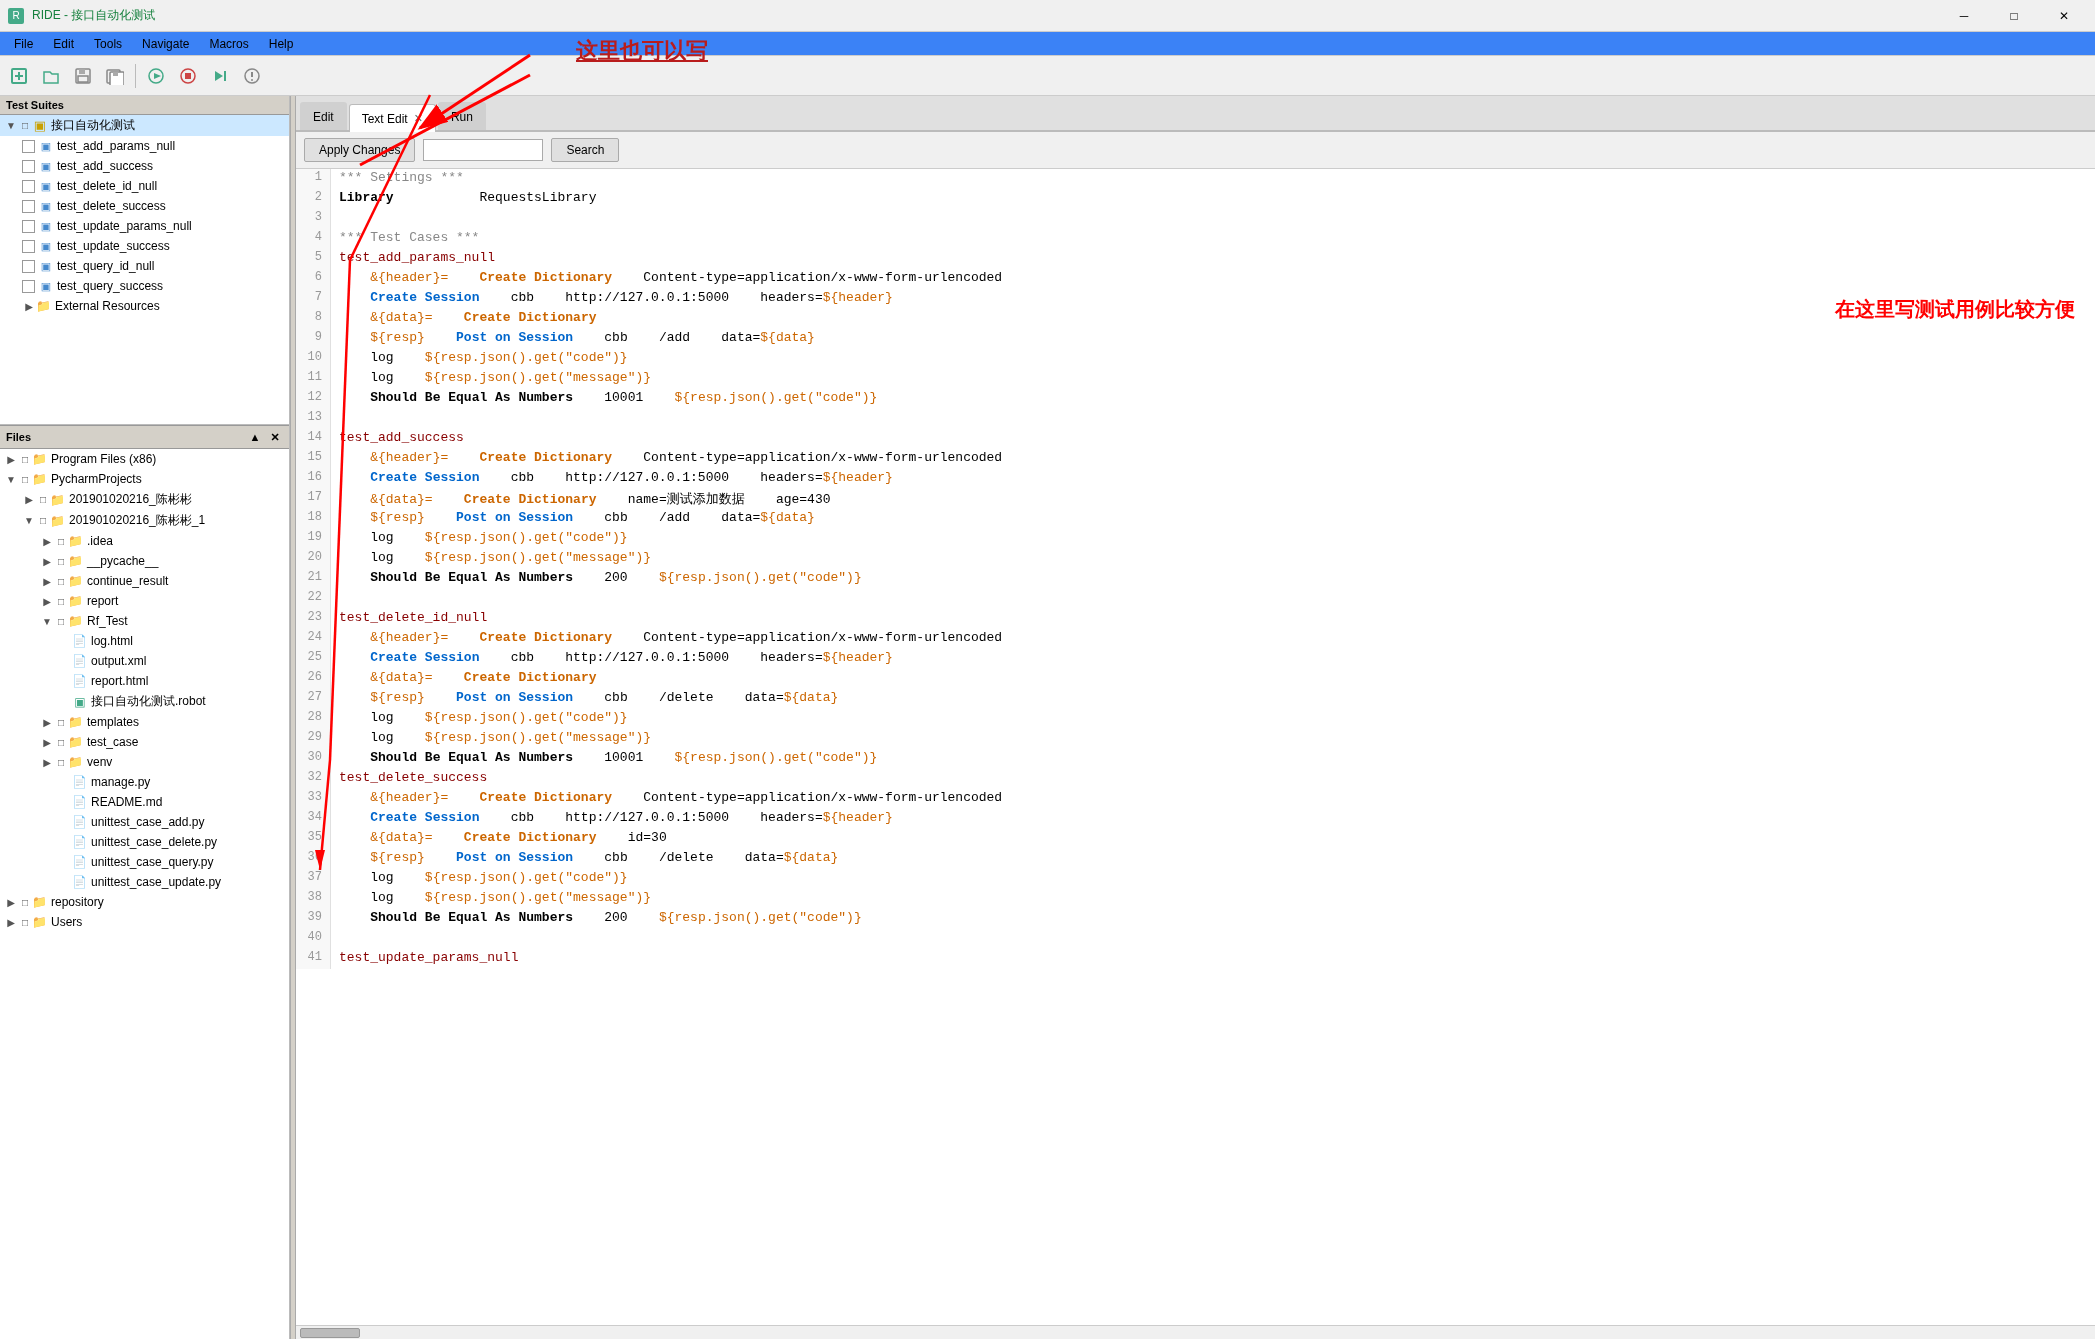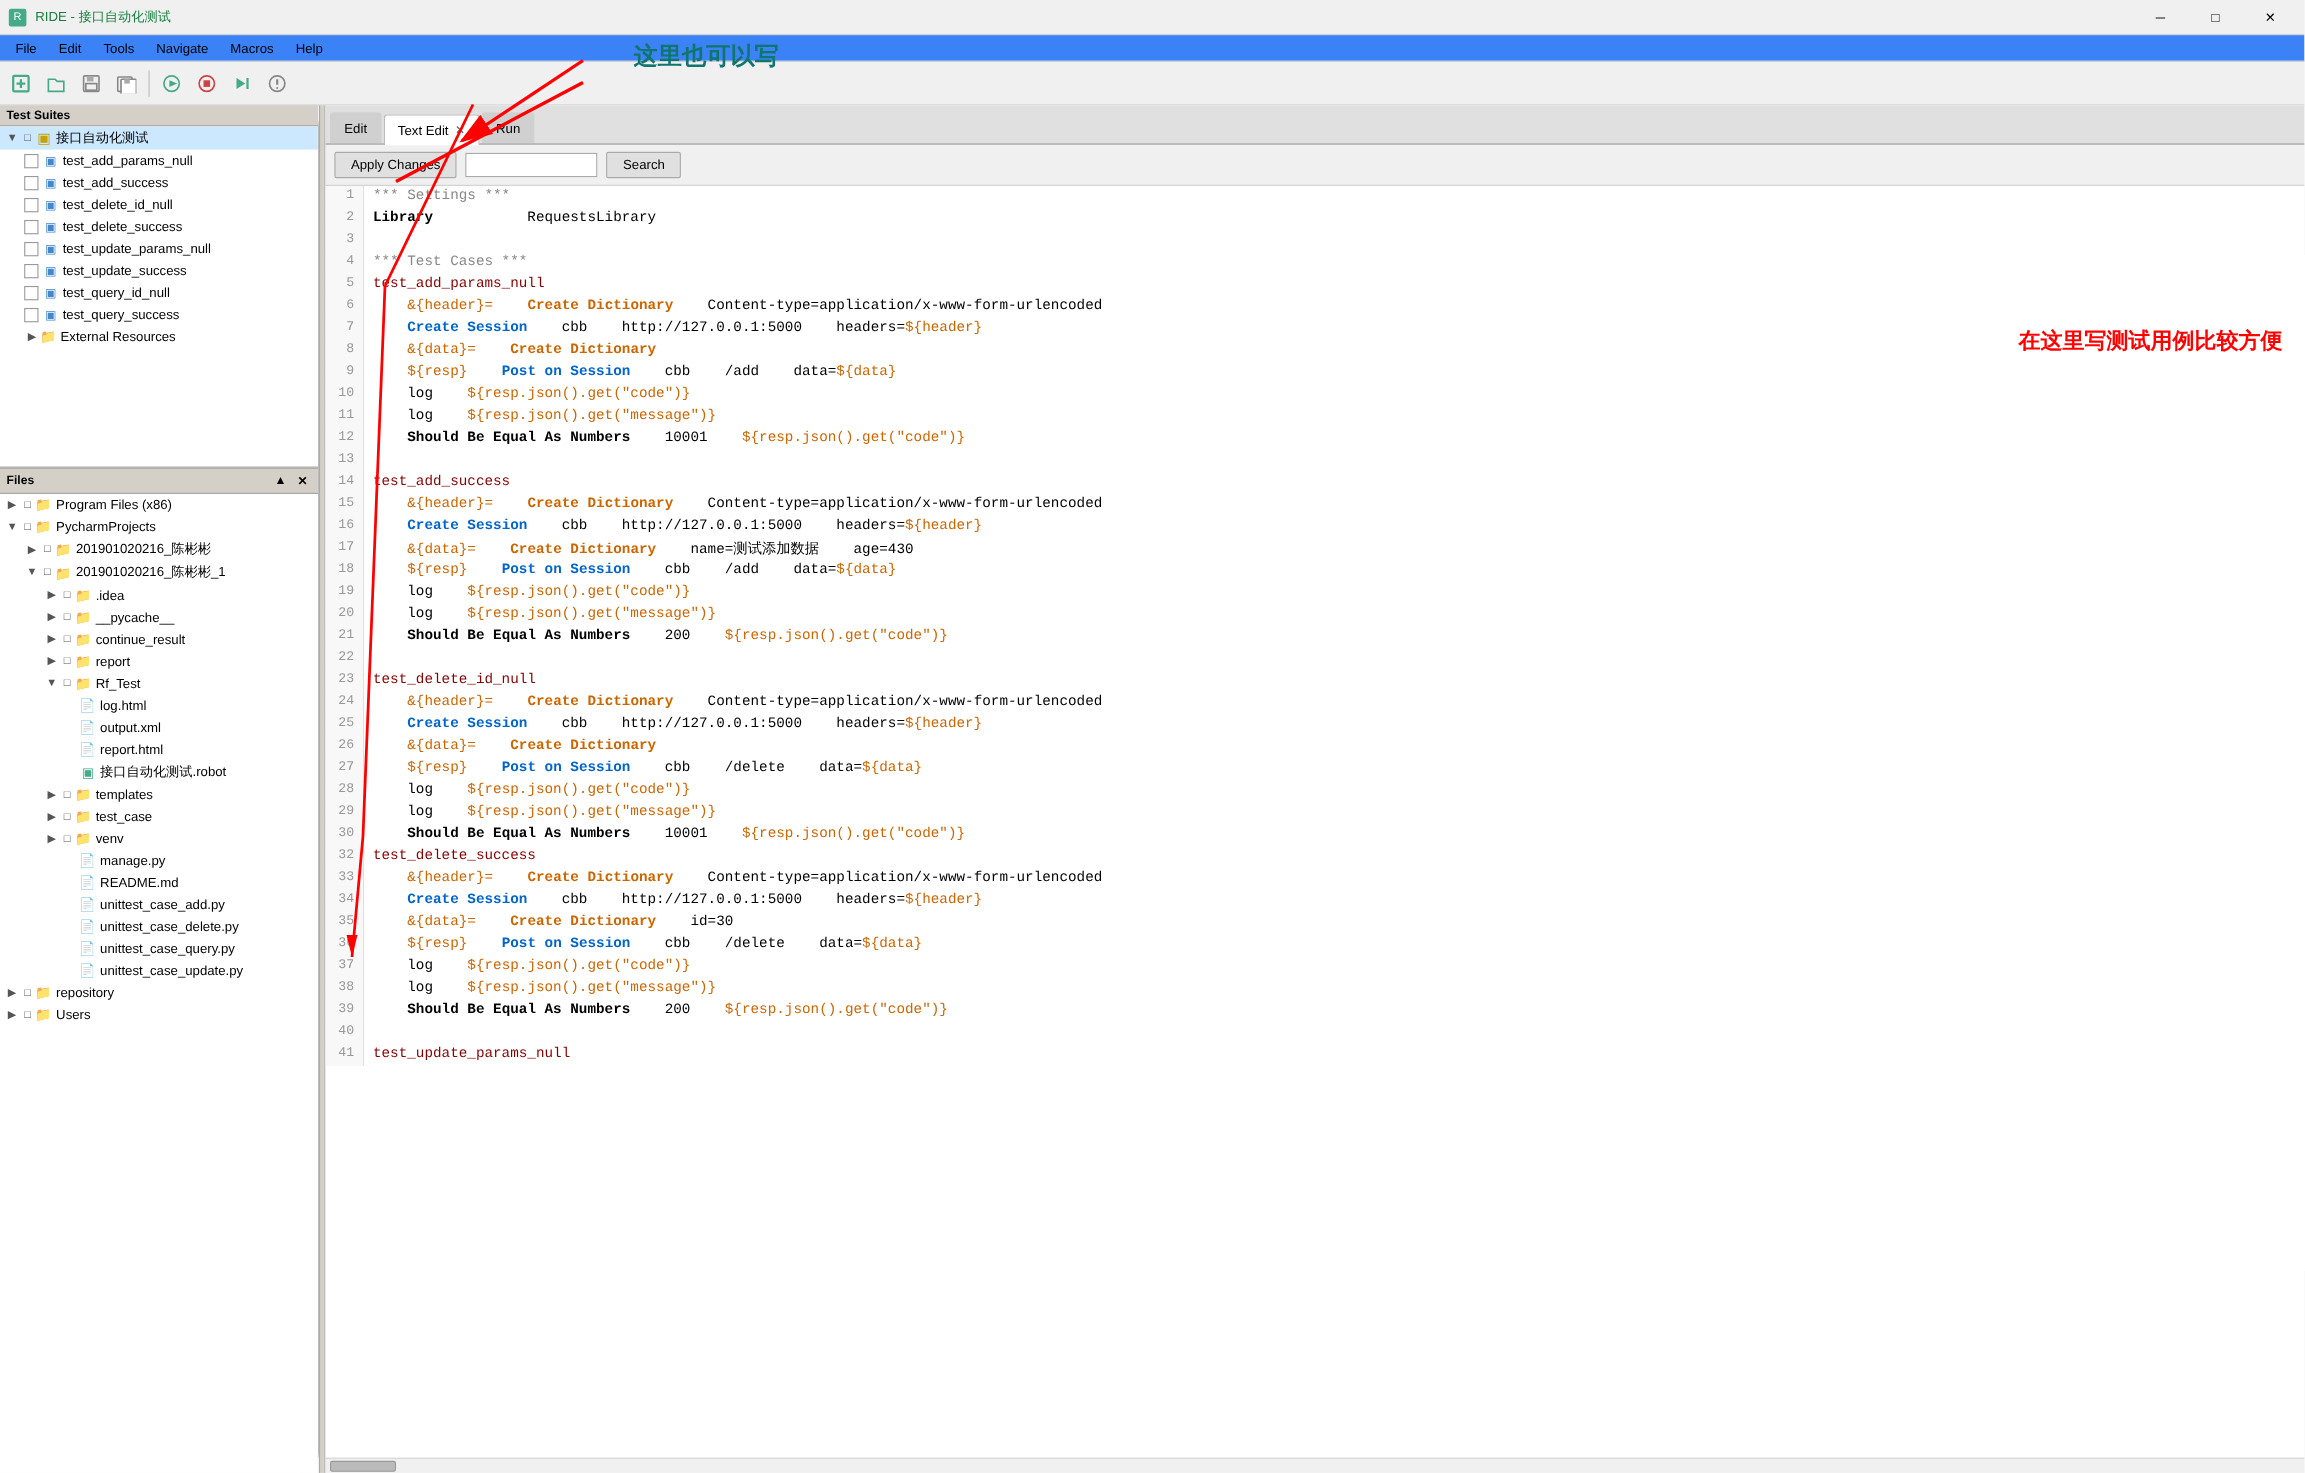--- a/index.html
+++ b/index.html
@@ -18,21 +18,21 @@
     
     
     .toolbar { background: #f0f0f0; height: 40px; display: flex; align-items: center; padding: 0 4px; border-bottom: 1px solid #ccc; gap: 2px; }
     .toolbar-btn { width: 30px; height: 30px; border: 1px solid transparent; background: transparent; cursor: pointer; display: flex; align-items: center; justify-content: center; border-radius: 2px; font-size: 16px; }
     .toolbar-sep { width: 1px; height: 24px; background: #bbb; margin: 0 3px; }
     
     
     .main-layout { display: flex; height: calc(1339px - 96px); }
     
     
-    .left-panel { width: 290px; display: flex; flex-direction: column; border-right: 1px solid #bbb; border-radius: 19px; }
+    .left-panel { width: 290px; display: flex; flex-direction: column; border-right: 1px solid #bbb; }
     
     
     .panel-header { background: #d4d0c8; padding: 3px 6px; font-size: 11px; font-weight: bold; border-bottom: 1px solid #999; display: flex; align-items: center; justify-content: space-between; }
     .tree-panel { flex: 0 0 310px; overflow-y: auto; background: white; border-bottom: 1px solid #bbb; }
     .tree-item { display: flex; align-items: center; padding: 2px 4px; cursor: pointer; font-size: 12px; }
     .tree-item.selected { background: #cce8ff; }
     .tree-expand { width: 14px; height: 14px; display: inline-flex; align-items: center; justify-content: center; cursor: pointer; font-size: 10px; color: #555; }
     .tree-icon { width: 16px; height: 16px; margin-right: 3px; display: inline-flex; align-items: center; justify-content: center; font-size: 12px; }
     .checkbox { width: 13px; height: 13px; border: 1px solid #999; background: white; display: inline-block; margin-right: 3px; }
     .suite-icon { color: #c8a000; font-size: 13px; }
@@ -366,21 +366,21 @@
         <span class="tree-icon folder-icon">📁</span>
         <span>Users</span>
       </div>
     </div>
   </div>
 
   <div class="resize-handle"></div>
 
   <div class="right-panel" style="position:relative;">
 
-    <div style="position:absolute; top:-60px; left:280px; color:#0f766e; font-size:22px; font-weight:bold; font-family:'SimHei',Arial,sans-serif; pointer-events:none; z-index:200; white-space:nowrap;">这里也可以写</div>
+    <div style="position:absolute; top:-60px; left:280px; color:#b91c1c; font-size:22px; font-weight:bold; font-family:'SimHei',Arial,sans-serif; pointer-events:none; z-index:200; white-space:nowrap;text-decoration:underline;">这里也可以写</div>
 
     <div style="position:absolute; top:200px; right:20px; color:#ff0000; font-size:20px; font-weight:bold; font-family:'SimHei',Arial,sans-serif; pointer-events:none; z-index:200; white-space:nowrap;">在这里写测试用例比较方便</div>
 
     <div class="tabs-bar">
       <div class="tab">
         <span>Edit</span>
       </div>
       <div class="tab active">
         <span>Text Edit</span>
         <span class="tab-close">✕</span>

